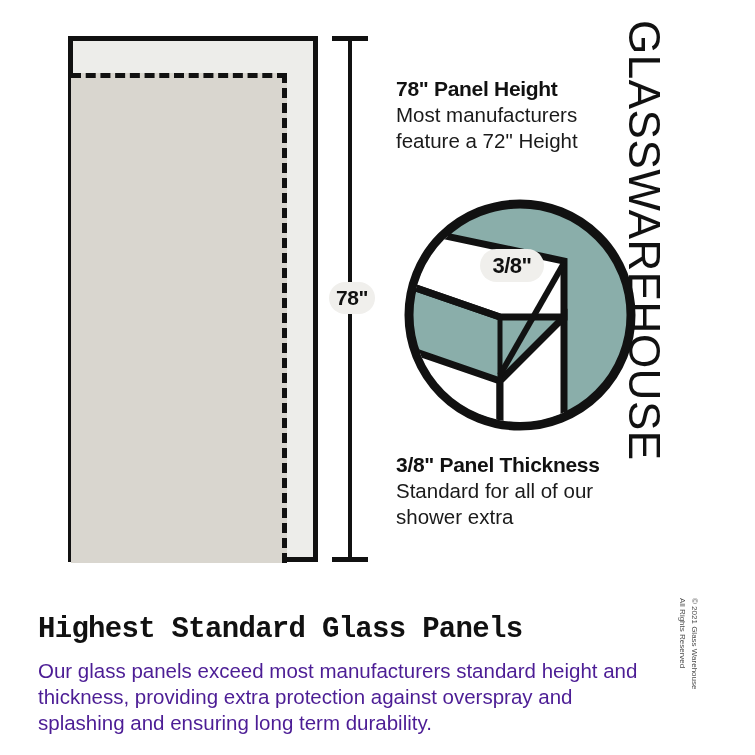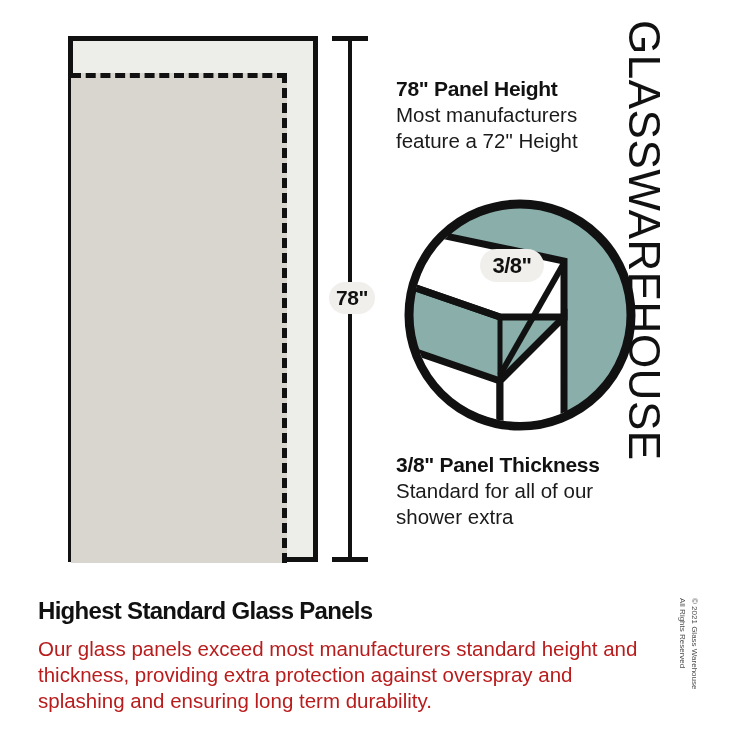--- a/index.html
+++ b/index.html
@@ -116,31 +116,32 @@
   }
 
   
   #bottom-block {
     position: absolute;
     left: 38px;
     top: 598px;
     width: 618px;
   }
   #headline {
-    margin: 0 0 12px 0;
-    font-size: 24px;
+    margin: 16px 0 12px 0;
+    font-size: 29px;
     font-weight: bold;
     letter-spacing: -0.7px;
     line-height: 1.1;
+    font-family: Liberation Mono, monospace;
   }
   #description {
     margin: 0;
     font-size: 20.5px;
     line-height: 1.27;
-    color: #b91c1c;
+    color: #4c1d95;
   }
 
   
   #brand-wordmark {
     position: absolute;
     left: 676px;
     top: 20px;
     height: 64px;
     width: 430px;
     transform: rotate(90deg);

